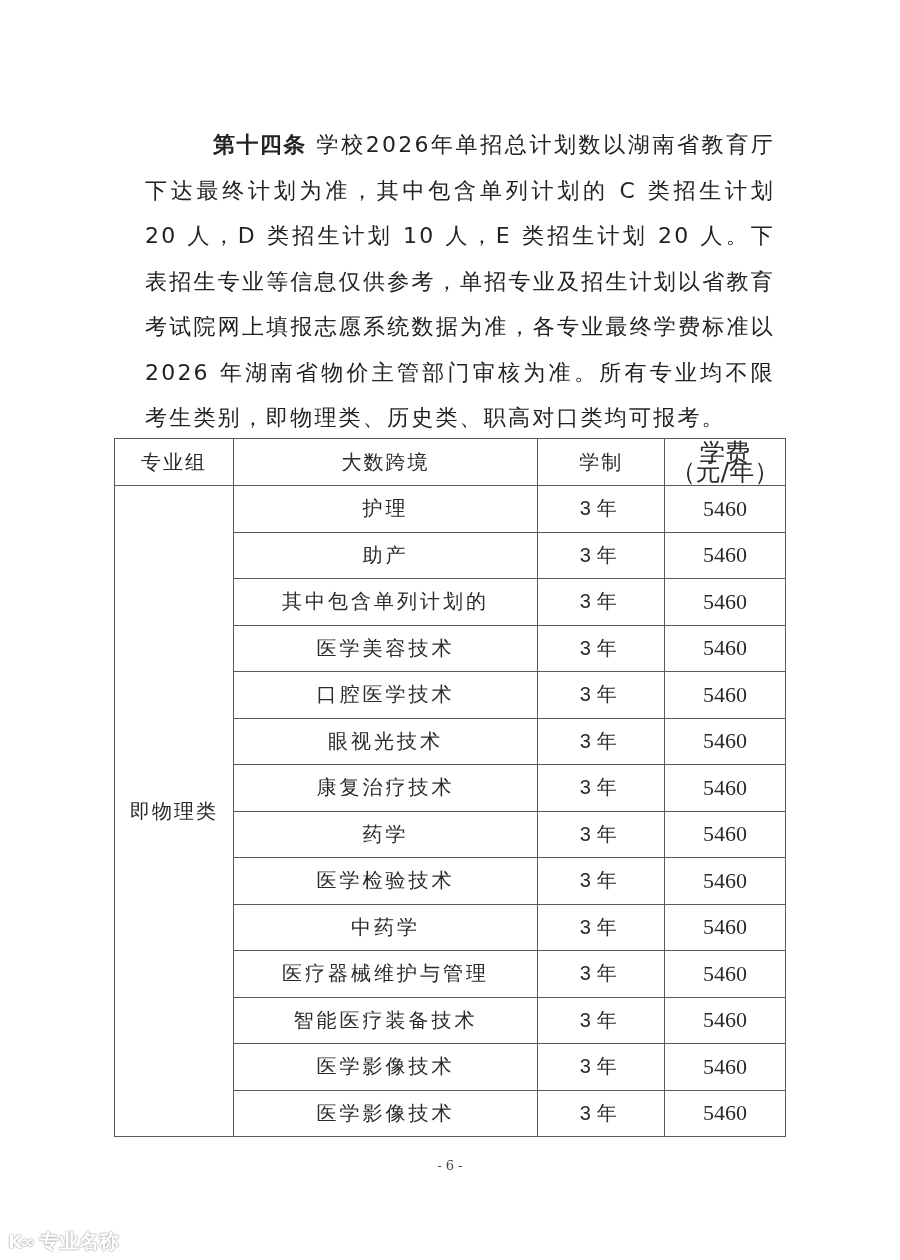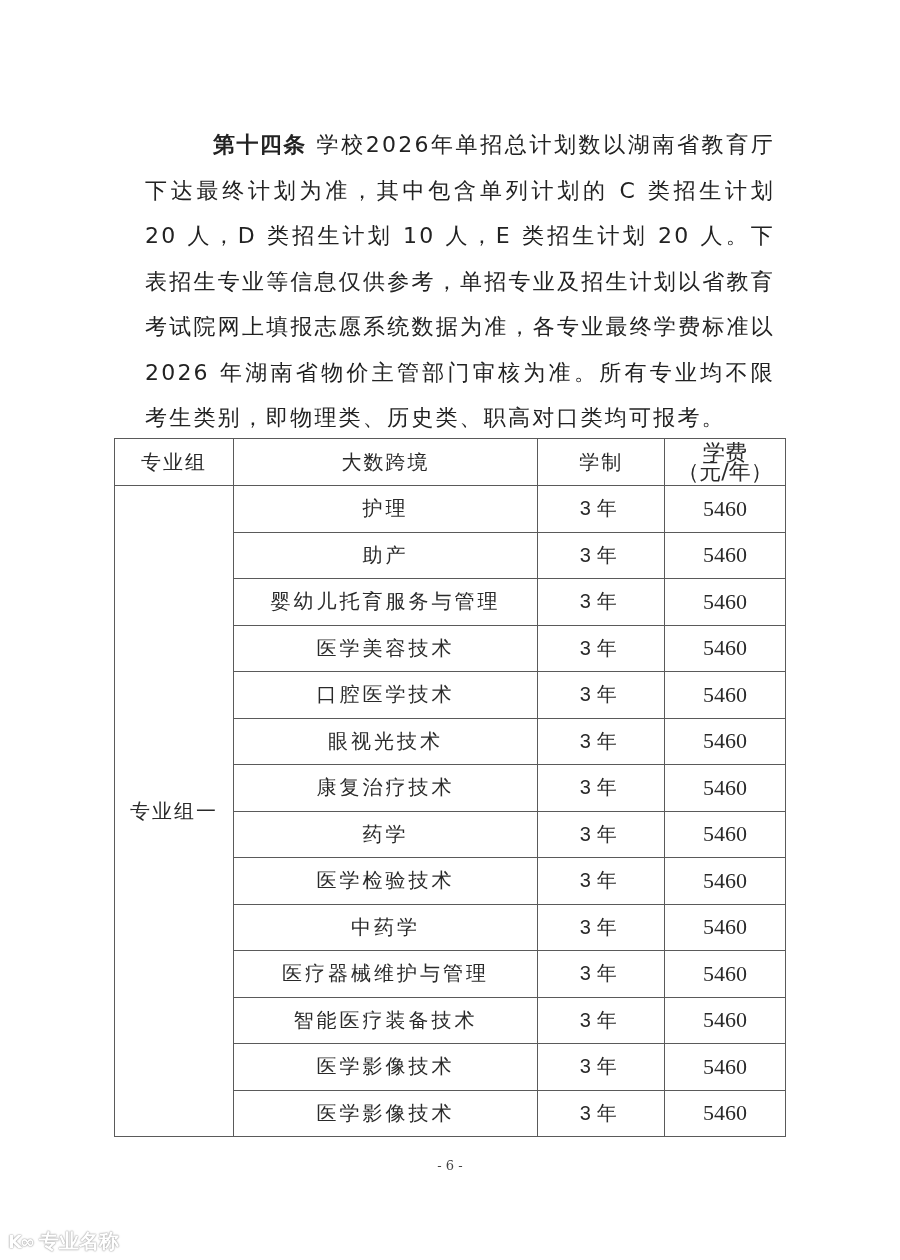--- a/index.html
+++ b/index.html
@@ -16,21 +16,21 @@
     .para .article { font-weight: bold; letter-spacing: 1px; margin-right: 10px; margin-left: 21px; }
     table.plan {
       position: absolute; left: 114px; top: 438px;
       width: 672px; border-collapse: collapse;
       font-size: 20px; color: #2a2a2a;
     }
     table.plan th, table.plan td {
       border: 1.3px solid #5a5a5a; text-align: center; vertical-align: middle; padding: 0;
     }
     table.plan th { height: 46px; font-weight: normal; font-size: 20px; letter-spacing: 2px; }
-    table.plan th.fee { line-height: 19px; font-size: 22px; letter-spacing: 0; }
+    table.plan th.fee { line-height: 19px; font-size: 25px; letter-spacing: 0; }
     table.plan td { height: 45.5px; }
     col.c1 { width: 119px; } col.c2 { width: 305px; } col.c3 { width: 127px; } col.c4 { width: 121px; }
     td.name { letter-spacing: 3px; }
     td.dur { font-family: Liberation Sans, sans-serif; letter-spacing: 6px; }
     td.fee { font-family: "Liberation Serif", "DejaVu Serif", serif; font-size: 22px; }
     td.group { letter-spacing: 2px; }
     .page-num {
       position: absolute; left: 0; width: 900px; top: 1158px; text-align: center;
       font-family: "DejaVu Serif", serif; font-size: 13px; color: #444;
     }
@@ -61,32 +61,32 @@
       <th>大数跨境</th>
       <th>学制</th>
       <th class="fee">
         <div>学费</div>
         <div>（元/年）</div>
       </th>
     </tr>
   </thead>
   <tbody id="tbody">
     <tr>
-      <td class="group" rowspan="14">专业组一</td>
+      <td class="group" rowspan="14">即物理类</td>
       <td class="name">护理</td>
       <td class="dur">3年</td>
       <td class="fee">5460</td>
     </tr>
     <tr>
       <td class="name">助产</td>
       <td class="dur">3年</td>
       <td class="fee">5460</td>
     </tr>
     <tr>
-      <td class="name">婴幼儿托育服务与管理</td>
+      <td class="name">其中包含单列计划的</td>
       <td class="dur">3年</td>
       <td class="fee">5460</td>
     </tr>
     <tr>
       <td class="name">医学美容技术</td>
       <td class="dur">3年</td>
       <td class="fee">5460</td>
     </tr>
     <tr>
       <td class="name">口腔医学技术</td>

